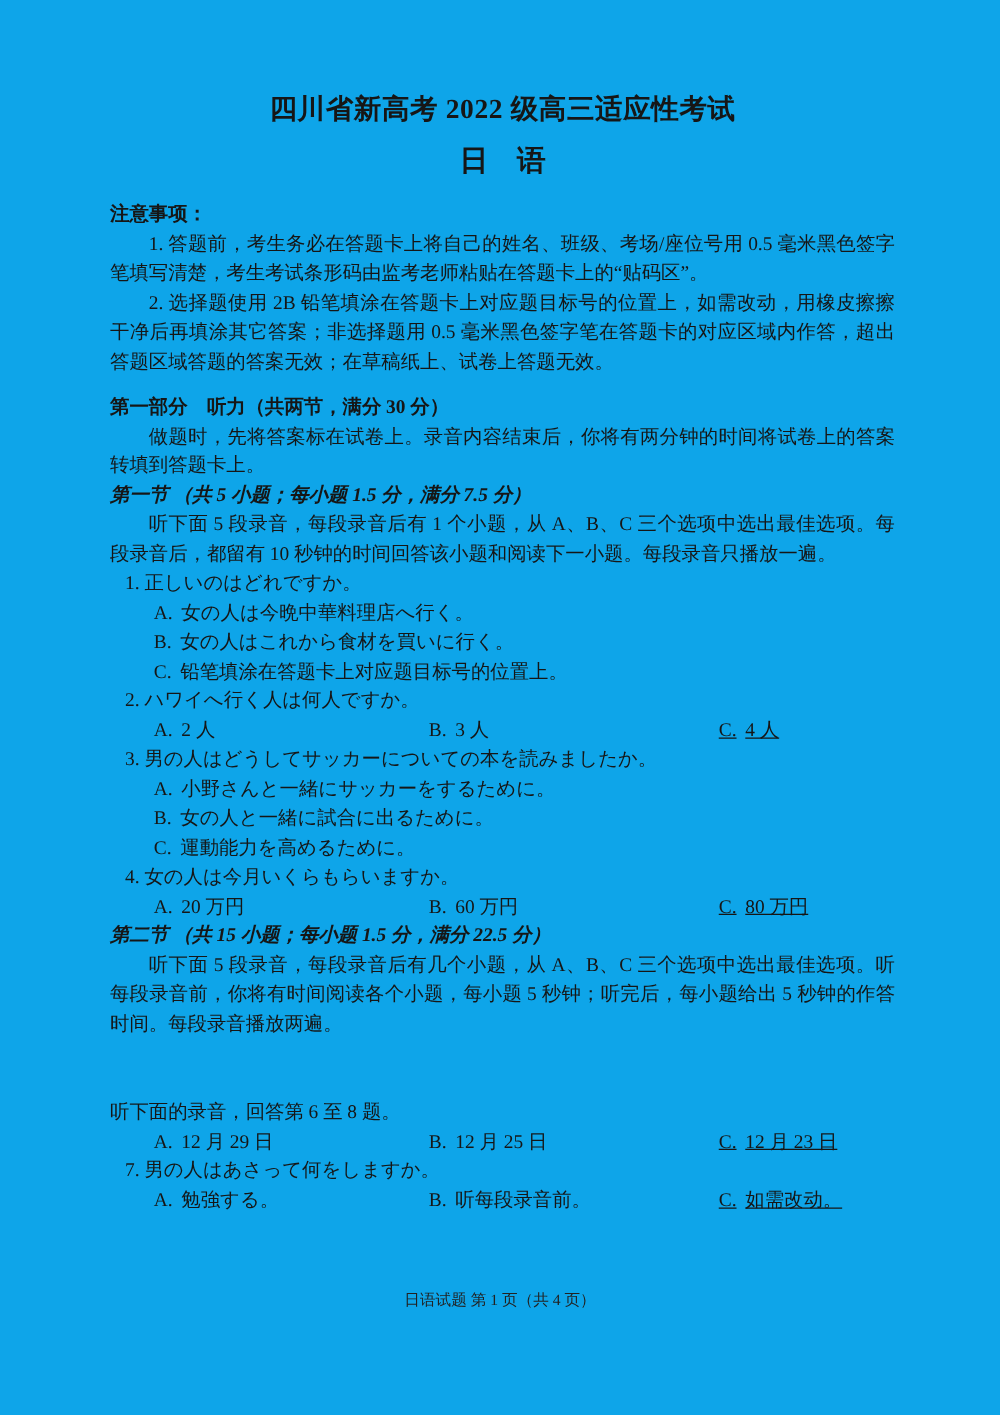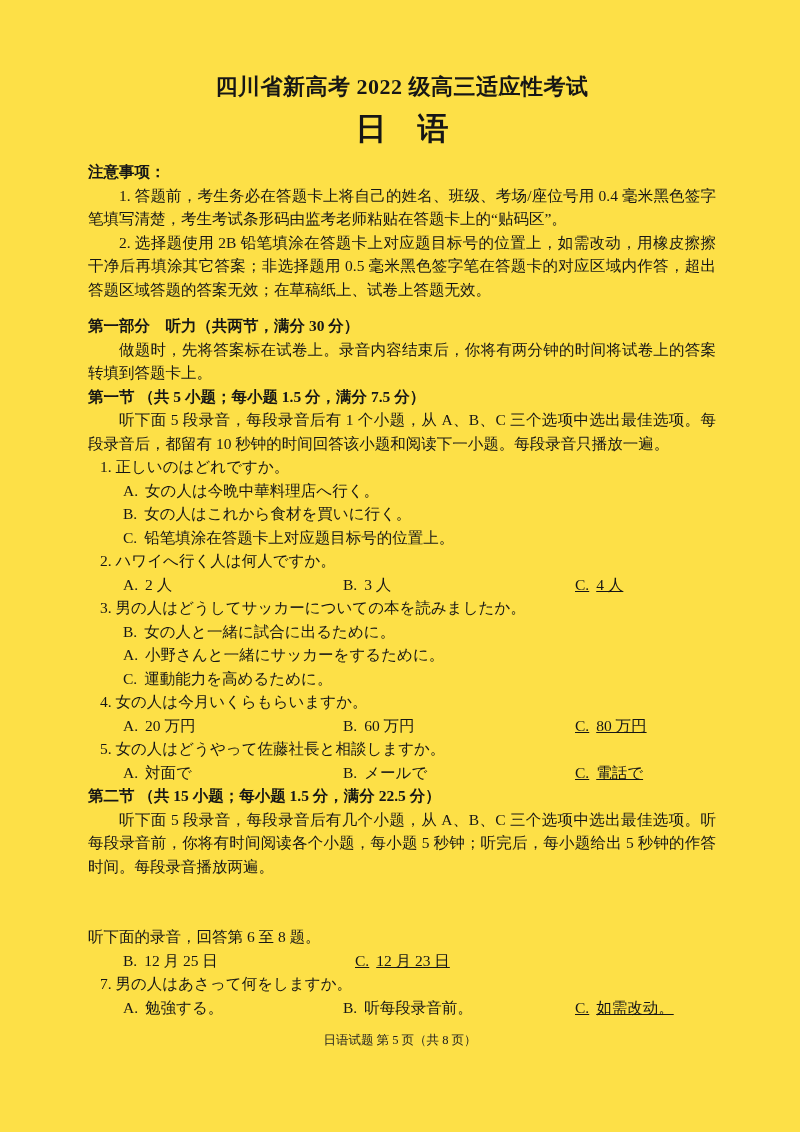--- a/index.html
+++ b/index.html
@@ -1,51 +1,51 @@
 <!DOCTYPE html>
 <html><head>
 <meta charset="utf-8">
 <style>
   html,body{margin:0;padding:0;background:#ffffff;}
   .page{
-    position:relative;width:800px;height:1132px;background:#fde047;color:#161616;
+    position:relative;width:800px;height:1132px;background:#0ea5e9;color:#161616;
     font-family:"Liberation Serif","DejaVu Serif",serif;overflow:hidden;
   }
   .content{
     position:absolute;left:88px;top:72px;width:628px;
     font-size:15.5px;line-height:23.5px;text-align:justify;
   }
   .title{margin:0;text-align:center;font-size:22px;line-height:30px;font-weight:700;letter-spacing:.5px;}
-  .subject{margin:7px 0 11px;text-align:center;font-size:31px;line-height:40px;font-weight:700;}
+  .subject{margin:7px 0 11px;text-align:center;font-size:23px;line-height:40px;font-weight:700;}
   .notice-heading{font-weight:700;}
   .para{margin:0;text-indent:2em;}
   .noindent{text-indent:0;margin-top:47px;}
   .part-heading{font-weight:700;margin-top:13px;}
-  .sec-heading{font-weight:700;}
+  .sec-heading{font-weight:700;font-style:italic;}
   .q-stem{text-indent:12px;}
   .opt-stack .opt{padding-left:35px;}
   .opt-row{display:flex;padding-left:35px;}
   .opt-row .cell-a{width:220px;}
   .opt-row .cell-b{width:232px;}
   .opt-row .cell-c{flex:1;text-decoration:underline;}
   .opt-label{margin-right:7px;}
   .footer{position:absolute;left:0;width:100%;top:1032px;text-align:center;font-size:12.5px;color:#222;}
 </style>
 </head>
 <body>
 
 <div class="page">
   <div class="content">
 
     <h1 class="title">四川省新高考 2022 级高三适应性考试</h1>
     <h2 class="subject">日　语</h2>
 
     <div class="notice">
       <div class="notice-heading">注意事项：</div>
-      <p class="para">1. 答题前，考生务必在答题卡上将自己的姓名、班级、考场/座位号用 0.4 毫米黑色签字笔填写清楚，考生考试条形码由监考老师粘贴在答题卡上的“贴码区”。</p>
+      <p class="para">1. 答题前，考生务必在答题卡上将自己的姓名、班级、考场/座位号用 0.5 毫米黑色签字笔填写清楚，考生考试条形码由监考老师粘贴在答题卡上的“贴码区”。</p>
       <p class="para">2. 选择题使用 2B 铅笔填涂在答题卡上对应题目标号的位置上，如需改动，用橡皮擦擦干净后再填涂其它答案；非选择题用 0.5 毫米黑色签字笔在答题卡的对应区域内作答，超出答题区域答题的答案无效；在草稿纸上、试卷上答题无效。</p>
     </div>
 
     <div class="part-heading">第一部分　听力（共两节，满分 30 分）</div>
     <p class="para">做题时，先将答案标在试卷上。录音内容结束后，你将有两分钟的时间将试卷上的答案转填到答题卡上。</p>
 
     <div class="sec-heading">第一节 （共 5 小题；每小题 1.5 分，满分 7.5 分）</div>
     <p class="para">听下面 5 段录音，每段录音后有 1 个小题，从 A、B、C 三个选项中选出最佳选项。每段录音后，都留有 10 秒钟的时间回答该小题和阅读下一小题。每段录音只播放一遍。</p>
 
     <div class="q">
@@ -62,60 +62,53 @@
       <div class="opt-row">
         <div class="opt cell-a"><span class="opt-label">A.</span><span>2 人</span></div>
         <div class="opt cell-b"><span class="opt-label">B.</span><span>3 人</span></div>
         <div class="opt cell-c"><span class="opt-label">C.</span><span>4 人</span></div>
       </div>
     </div>
 
     <div class="q">
       <div class="q-stem">3. 男の人はどうしてサッカーについての本を読みましたか。</div>
       <div class="opt-stack">
+        <div class="opt"><span class="opt-label">A.</span><span>小野さんと一緒にサッカーをするために。</span></div>
         <div class="opt"><span class="opt-label">B.</span><span>女の人と一緒に試合に出るために。</span></div>
-        <div class="opt"><span class="opt-label">A.</span><span>小野さんと一緒にサッカーをするために。</span></div>
         <div class="opt"><span class="opt-label">C.</span><span>運動能力を高めるために。</span></div>
       </div>
     </div>
 
     <div class="q">
       <div class="q-stem">4. 女の人は今月いくらもらいますか。</div>
       <div class="opt-row">
         <div class="opt cell-a"><span class="opt-label">A.</span><span>20 万円</span></div>
         <div class="opt cell-b"><span class="opt-label">B.</span><span>60 万円</span></div>
         <div class="opt cell-c"><span class="opt-label">C.</span><span>80 万円</span></div>
       </div>
     </div>
 
-    <div class="q">
-      <div class="q-stem">5. 女の人はどうやって佐藤社長と相談しますか。</div>
-      <div class="opt-row">
-        <div class="opt cell-a"><span class="opt-label">A.</span><span>対面で</span></div>
-        <div class="opt cell-b"><span class="opt-label">B.</span><span>メールで</span></div>
-        <div class="opt cell-c"><span class="opt-label">C.</span><span>電話で</span></div>
-      </div>
-    </div>
 
     <div class="sec-heading">第二节 （共 15 小题；每小题 1.5 分，满分 22.5 分）</div>
     <p class="para">听下面 5 段录音，每段录音后有几个小题，从 A、B、C 三个选项中选出最佳选项。听每段录音前，你将有时间阅读各个小题，每小题 5 秒钟；听完后，每小题给出 5 秒钟的作答时间。每段录音播放两遍。</p>
     <p class="para noindent">听下面的录音，回答第 6 至 8 题。</p>
 
     <div class="q">
       <div class="opt-row">
+        <div class="opt cell-a"><span class="opt-label">A.</span><span>12 月 29 日</span></div>
         <div class="opt cell-b"><span class="opt-label">B.</span><span>12 月 25 日</span></div>
         <div class="opt cell-c"><span class="opt-label">C.</span><span>12 月 23 日</span></div>
       </div>
     </div>
 
     <div class="q">
       <div class="q-stem">7. 男の人はあさって何をしますか。</div>
       <div class="opt-row">
         <div class="opt cell-a"><span class="opt-label">A.</span><span>勉強する。</span></div>
         <div class="opt cell-b"><span class="opt-label">B.</span><span>听每段录音前。</span></div>
         <div class="opt cell-c"><span class="opt-label">C.</span><span>如需改动。</span></div>
       </div>
     </div>
 
   </div>
 
-  <div class="footer">日语试题 第 5 页（共 8 页）</div>
+  <div class="footer">日语试题 第 1 页（共 4 页）</div>
 </div>
 
 </body></html>

